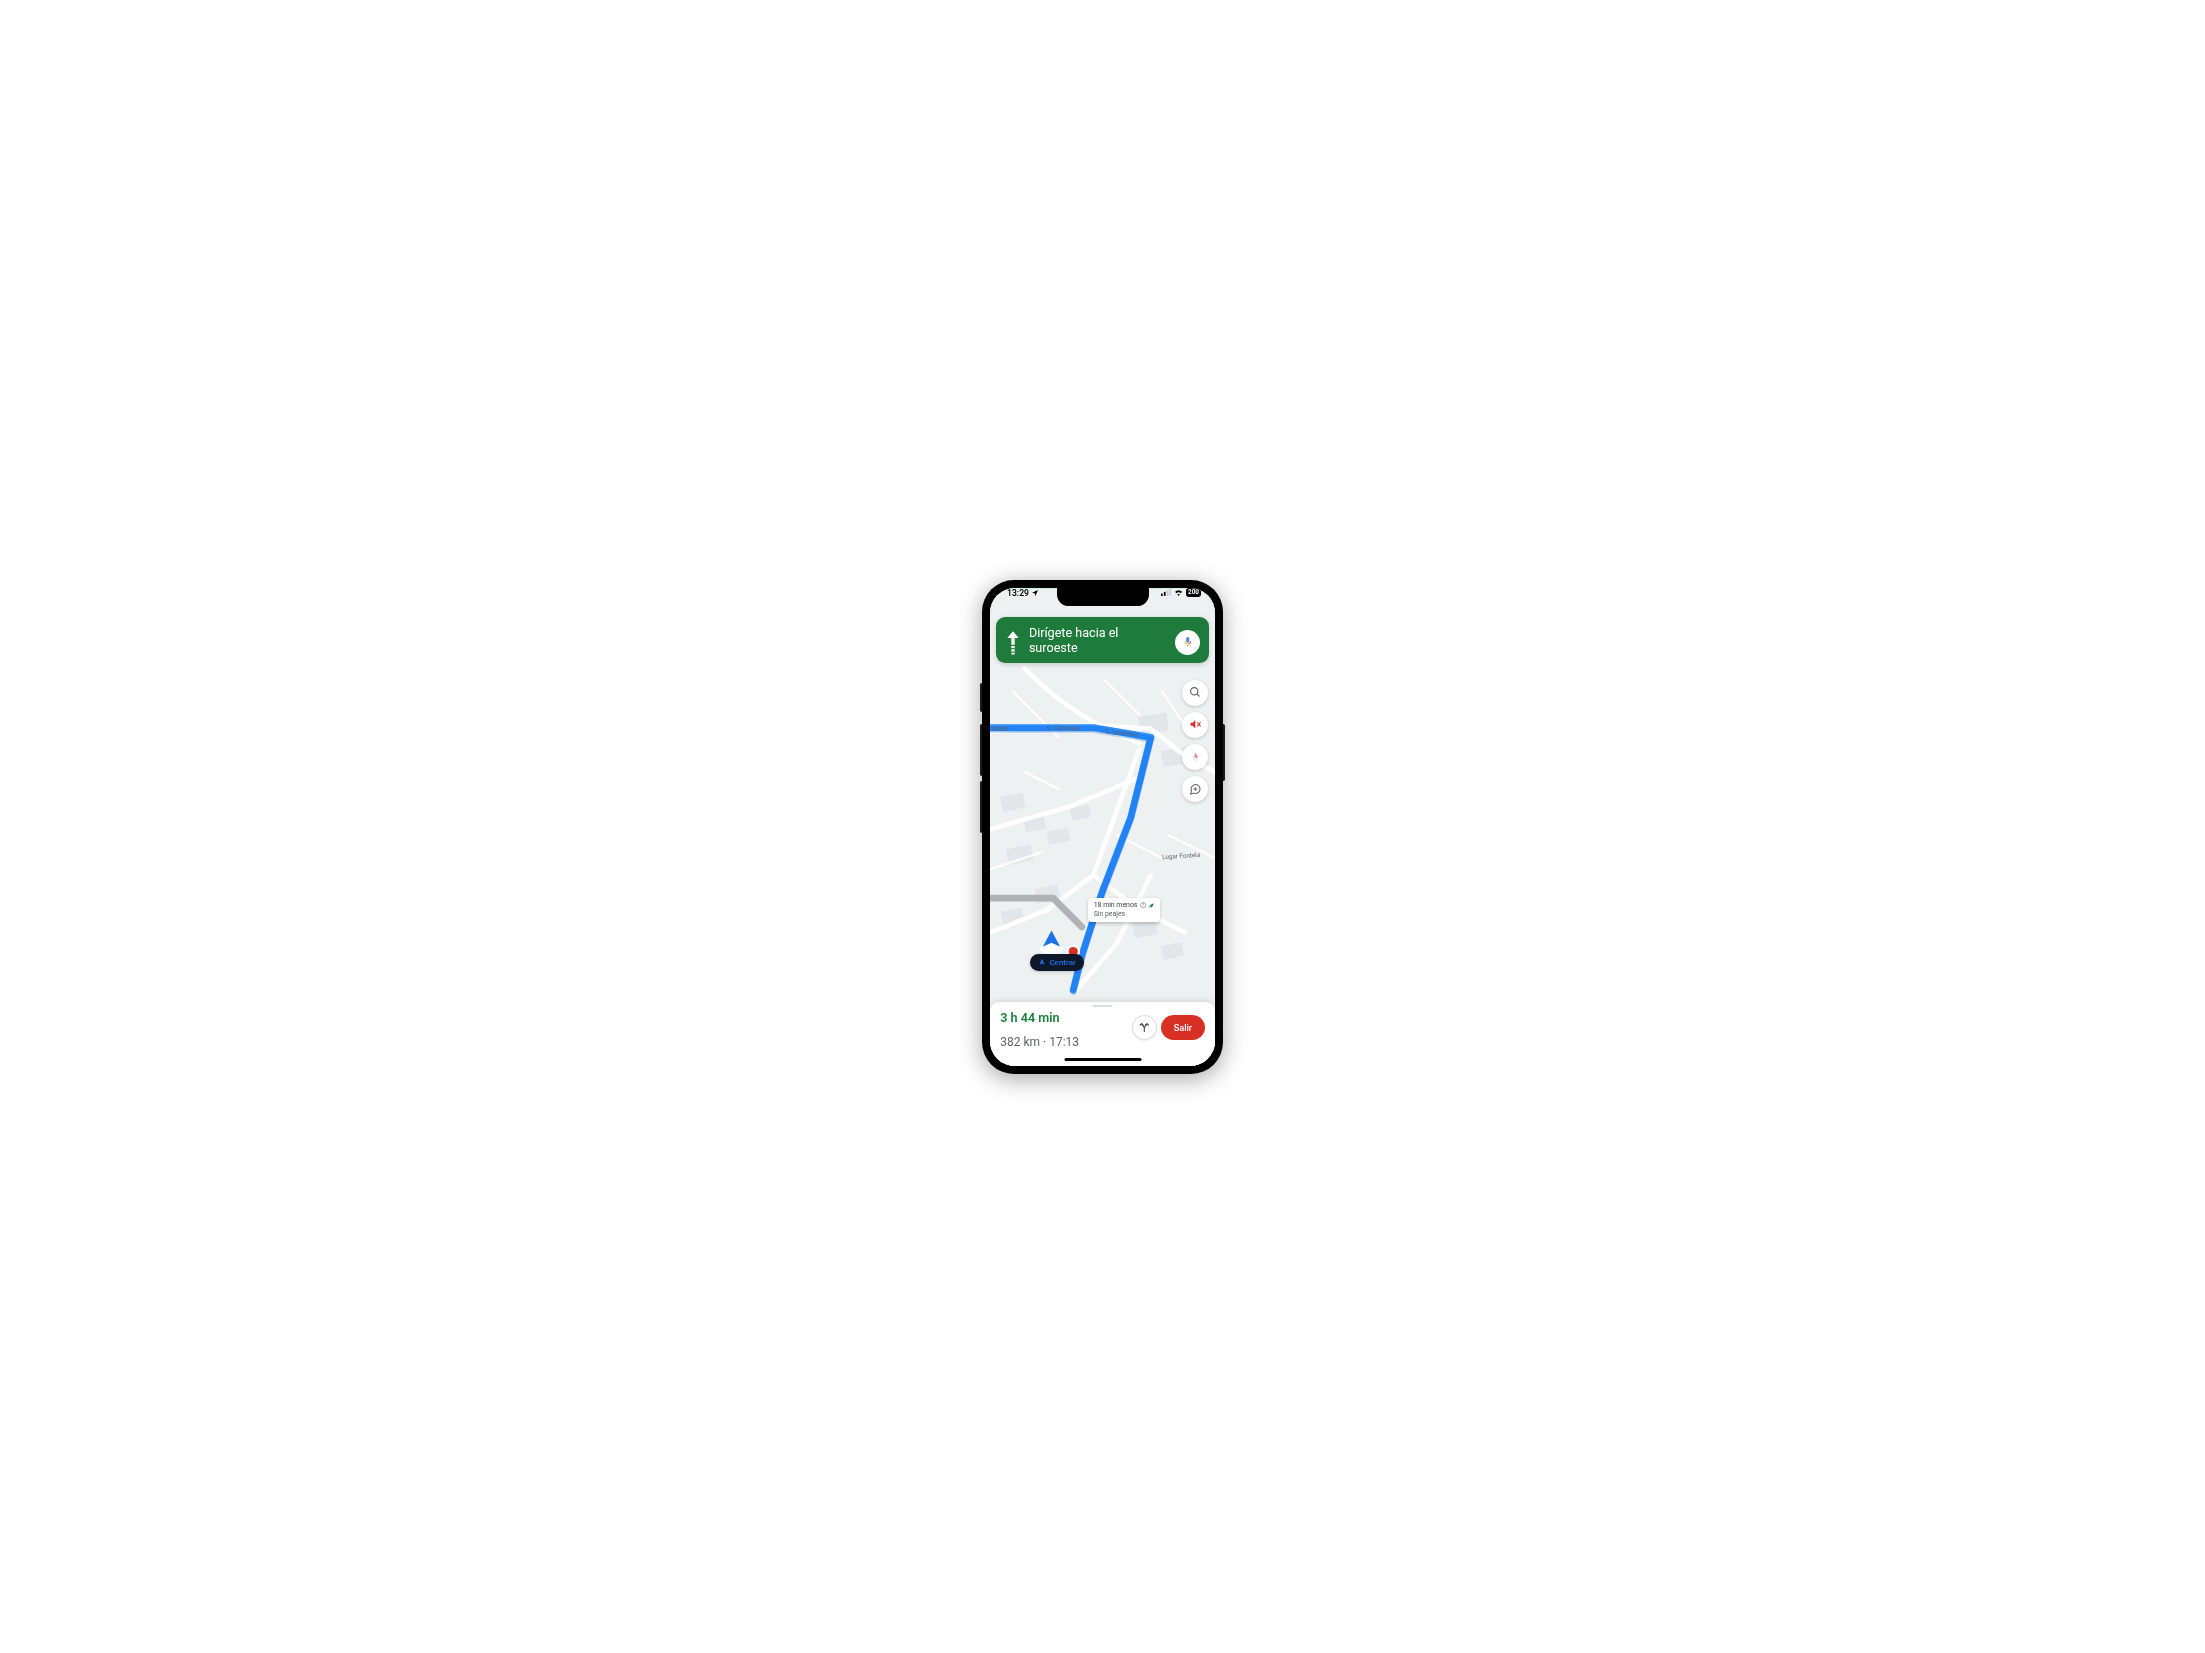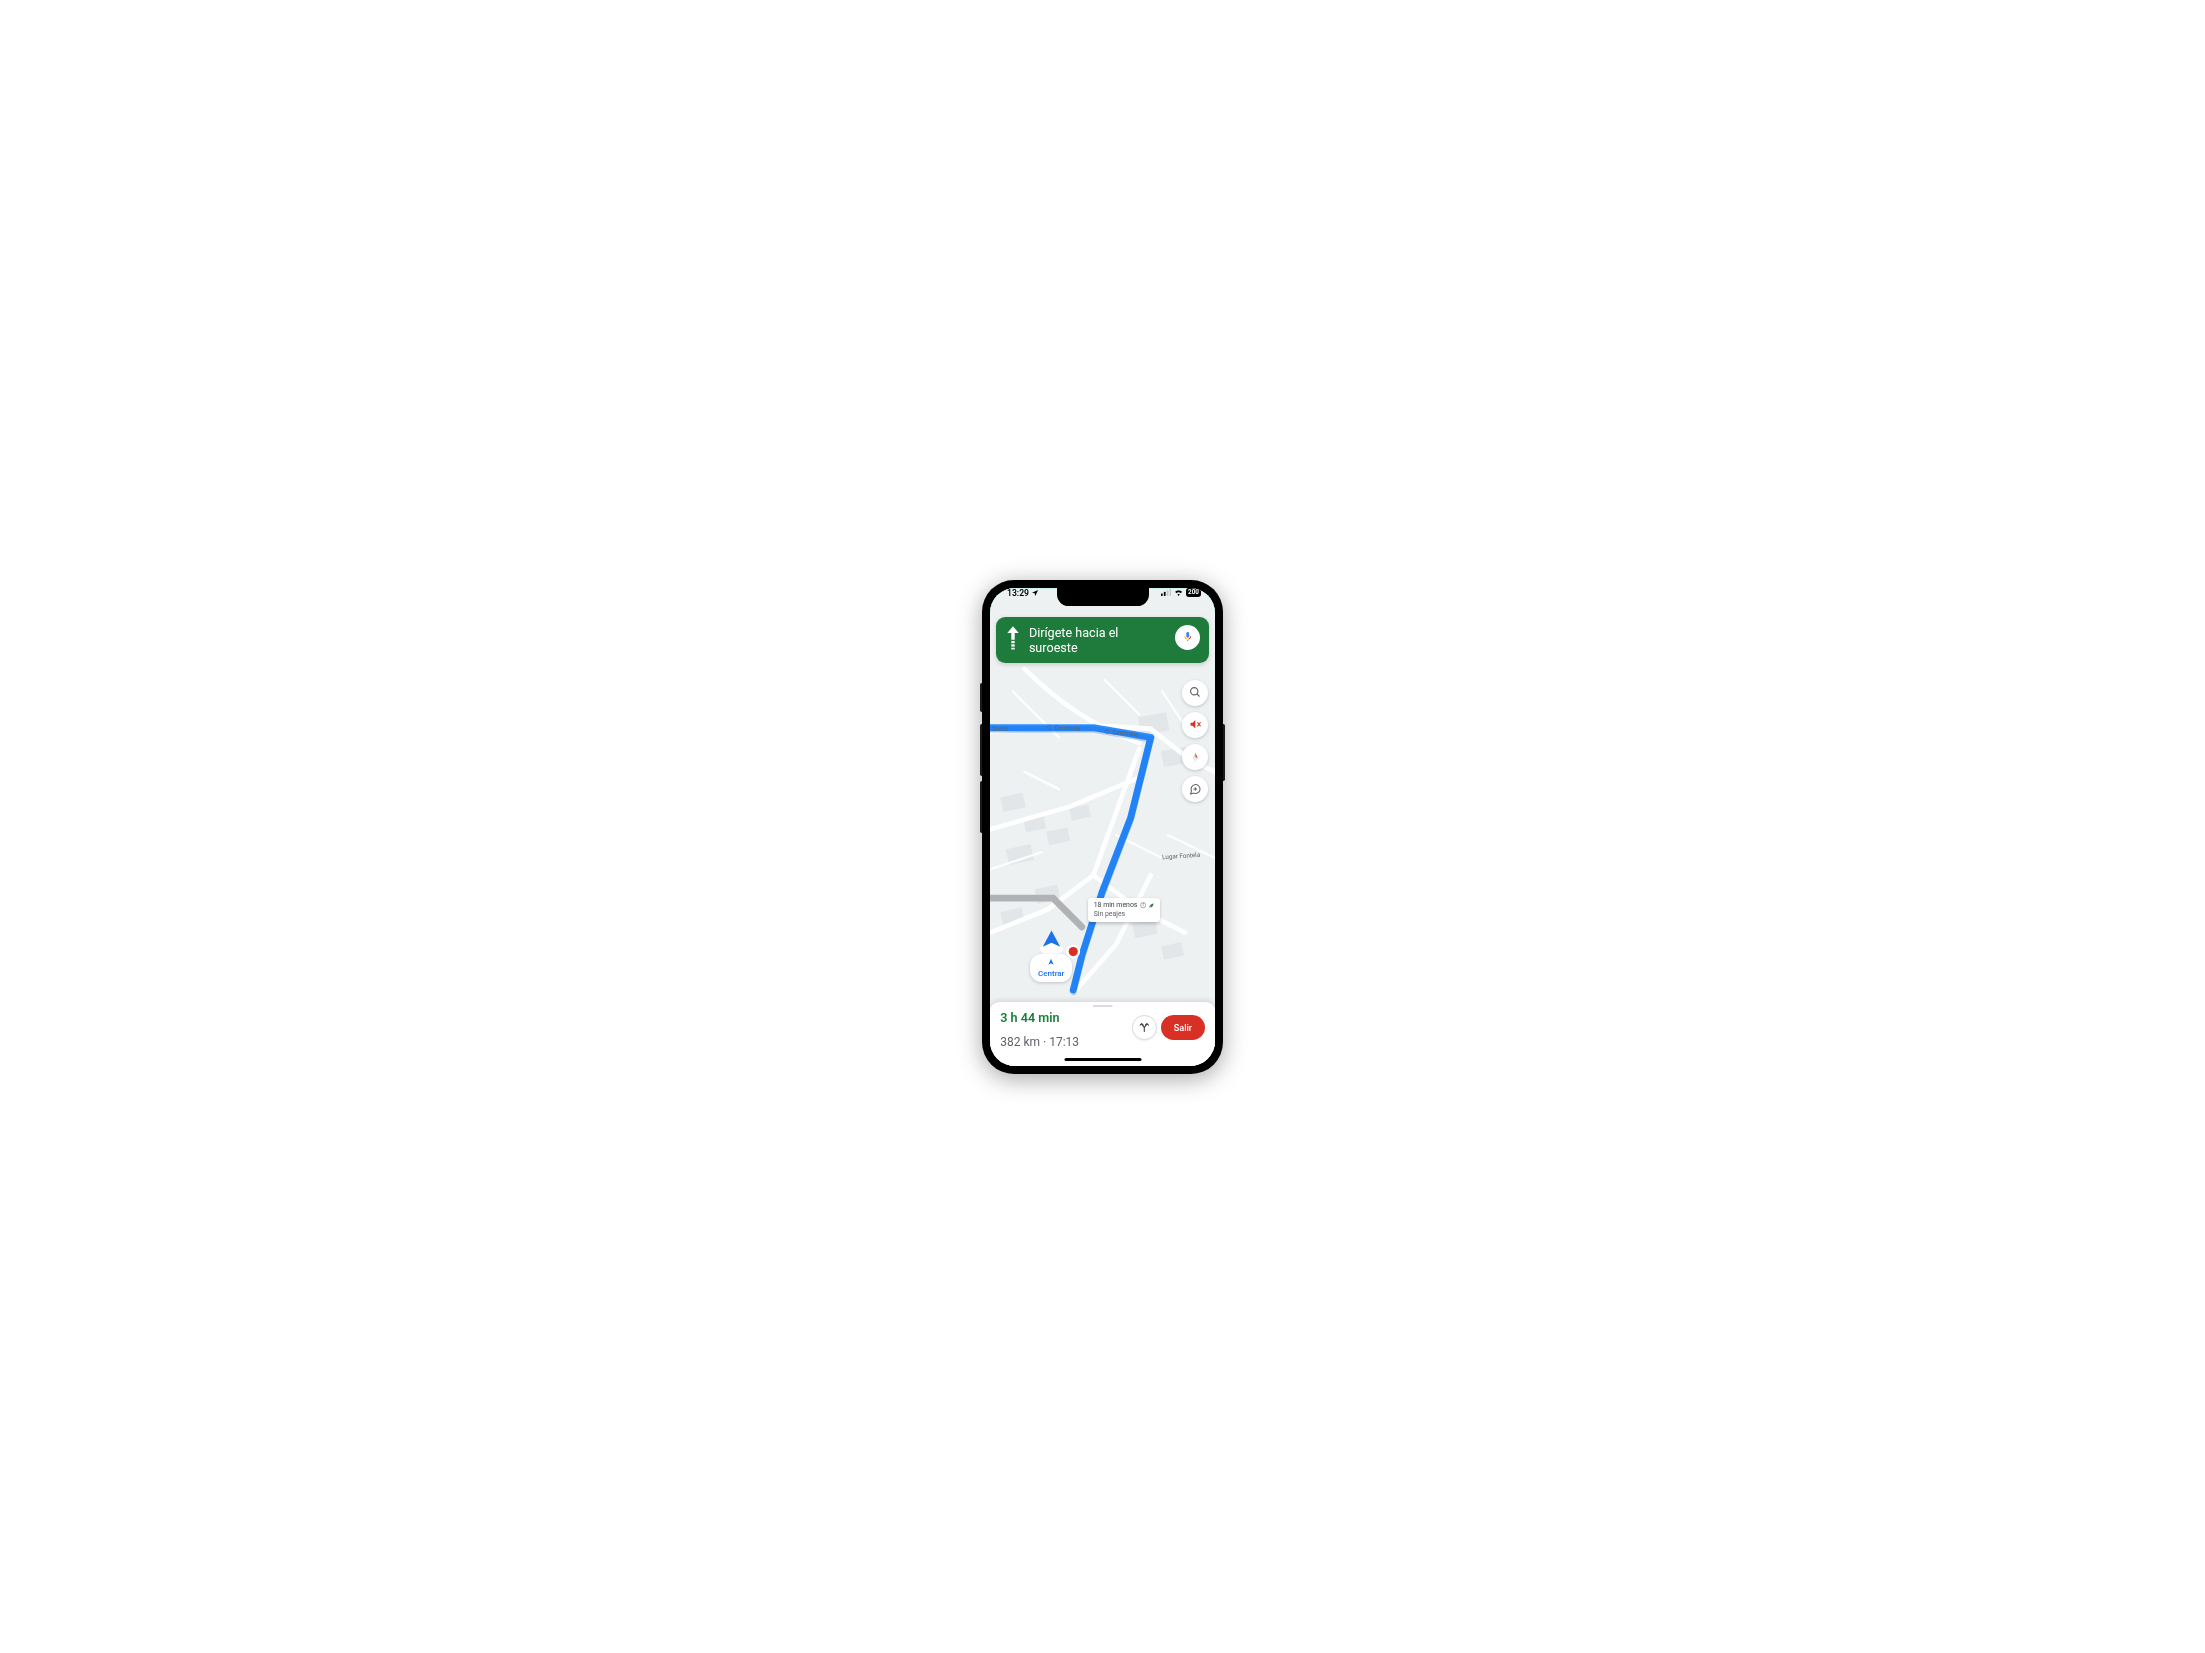--- a/index.html
+++ b/index.html
@@ -109,21 +109,21 @@
   }
   .direction-card {
     position: absolute;
     top: 29px;
     left: 5.7px;
     right: 5.7px;
     background: #1e7b3c;
     border-radius: 9.2px;
     padding: 8px 9.2px;
     display: flex;
-    align-items: flex-start;
+    align-items: flex-end;
     gap: 8px;
     z-index: 50;
     box-shadow: 0 1.1px 4.6px rgba(0,0,0,0.15);
   }
   .direction-arrow { color: #fff; flex-shrink: 0; }
   .direction-text {
     color: #fff;
     font-size: 12.6px;
     line-height: 1.2;
     flex: 1;
@@ -180,32 +180,31 @@
   .position-chevron {
     position: absolute;
     left: 47px;
     top: 339px;
     z-index: 30;
   }
   .recenter-pill {
     position: absolute;
     left: 40px;
     top: 366px;
-    background: #ffffff;
+    background: #0f172a;
     border-radius: 11.5px;
     padding: 4px 8px;
     display: flex;
     align-items: center;
     gap: 3.4px;
     font-size: 8px;
     color: #1a73e8;
     box-shadow: 0 1.1px 3.4px rgba(0,0,0,0.2);
     z-index: 30;
     font-weight: 500;
-    flex-direction: column;
   }
   .bottom-sheet {
     position: absolute;
     bottom: 0;
     left: 0;
     right: 0;
     background: #fff;
     border-radius: 9.2px 9.2px 0 0;
     padding: 4.6px 10.3px 17px;
     z-index: 50;

